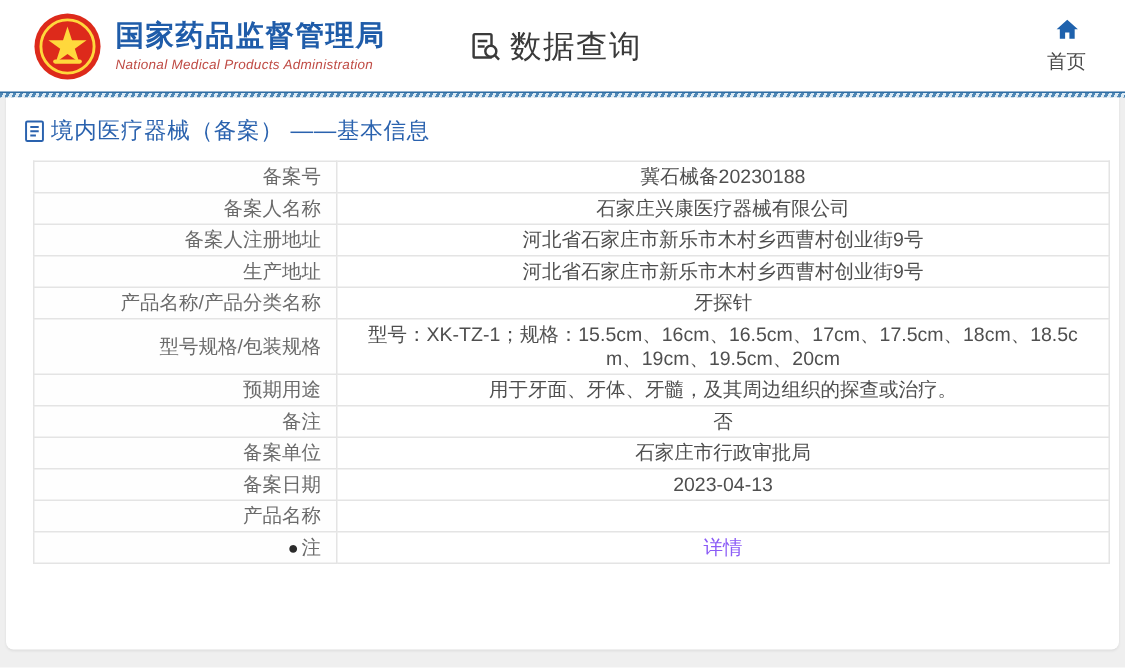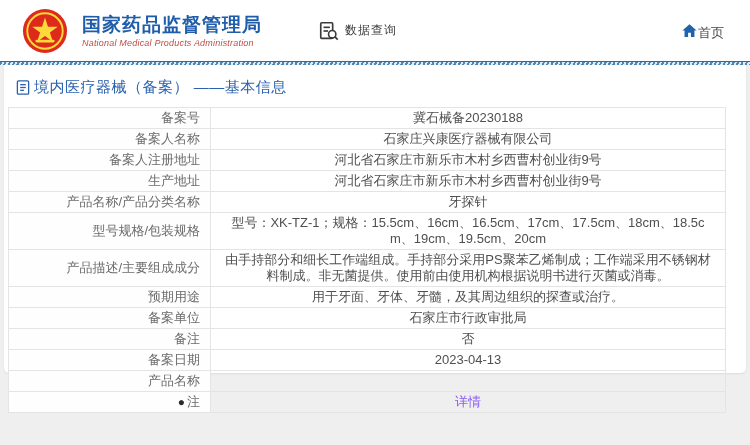--- a/index.html
+++ b/index.html
@@ -13,21 +13,21 @@
   
   .header {
     height: 61px;
     background: #ffffff;
     display: flex;
     align-items: center;
     padding: 0 26px 0 22px;
   }
   .brand { display: flex; align-items: center; cursor: pointer; }
   .emblem { width: 46px; height: 46px; flex: 0 0 46px; }
-  .brand-text { margin-left: 14px; }
+  .brand-text { margin-left: 9px; }
   .brand-title {
     font-size: 19px;
     font-weight: bold;
     color: #1f5ca9;
     letter-spacing: 1px;
     line-height: 23px;
   }
   .brand-sub {
     font-size: 9px;
     color: #bf4b44;
@@ -36,33 +36,33 @@
     font-style: italic;
   }
   .data-query {
     display: flex;
     align-items: center;
     margin-left: 56px;
     cursor: pointer;
   }
   .data-query svg { width: 22px; height: 22px; }
   .data-query-label {
-    font-size: 12px;
+    font-size: 21px;
     color: #3a3a3a;
     margin-left: 5px;
     letter-spacing: 1px;
   }
   .header-nav {
     margin-left: auto;
     display: flex;
     gap: 34px;
   }
   .nav-item {
     display: flex;
-    flex-direction: row;
+    flex-direction: column;
     align-items: center;
     cursor: pointer;
   }
   .nav-item svg { width: 17px; height: 17px; }
   .nav-label { font-size: 13px; color: #4a4a4a; margin-top: 4px; }
 
   
   .hatch-divider {
     height: 4px;
     background: repeating-linear-gradient(
@@ -70,39 +70,39 @@
       #4f87b5 0px, #4f87b5 2px,
       #dcebf5 2px, #dcebf5 4px
     );
     border-top: 1px solid #2e6da4;
   }
 
   
   .content-card {
     margin: 0 4px;
     background: #ffffff;
-    height: 308px;
+    height: 368px;
     border-radius: 0 0 5px 5px;
     box-shadow: 0 1px 2px rgba(0,0,0,0.08);
     padding-top: 13px;
   }
   .section-title {
     display: flex;
     align-items: center;
     margin: 0 0 10px 12px;
     color: #2a62ae;
     font-size: 15px;
     letter-spacing: 0.5px;
   }
   .section-title svg { width: 14px; height: 15px; margin-right: 4px; }
 
   
   .info-table {
     width: calc(100% - 24px);
-    margin: 0 4px;
+    margin: 0 18px;
     border-collapse: collapse;
     table-layout: fixed;
     font-size: 13px;
     padding-left: 24px;
   }
   .info-table td {
     border: 1px solid #e4e4e4;
     padding: 2px 10px;
     line-height: 16px;
     vertical-align: middle;
@@ -200,34 +200,30 @@
         </tr>
         <tr>
           <td class="cell-label">产品名称/产品分类名称</td>
           <td class="cell-value">牙探针</td>
         </tr>
         <tr>
           <td class="cell-label">型号规格/包装规格</td>
           <td class="cell-value">型号：XK-TZ-1；规格：15.5cm、16cm、16.5cm、17cm、17.5cm、18cm、18.5cm、19cm、19.5cm、20cm</td>
         </tr>
         <tr>
-          <td class="cell-label">产品描述/主要组成成分</td>
-          <td class="cell-value">由手持部分和细长工作端组成。手持部分采用PS聚苯乙烯制成；工作端采用不锈钢材料制成。非无菌提供。使用前由使用机构根据说明书进行灭菌或消毒。</td>
-        </tr>
-        <tr>
           <td class="cell-label">预期用途</td>
           <td class="cell-value">用于牙面、牙体、牙髓，及其周边组织的探查或治疗。</td>
         </tr>
         <tr>
+          <td class="cell-label">备注</td>
+          <td class="cell-value">否</td>
+        </tr>
+        <tr>
           <td class="cell-label">备案单位</td>
           <td class="cell-value">石家庄市行政审批局</td>
-        </tr>
-        <tr>
-          <td class="cell-label">备注</td>
-          <td class="cell-value">否</td>
         </tr>
         <tr>
           <td class="cell-label">备案日期</td>
           <td class="cell-value">2023-04-13</td>
         </tr>
         <tr>
           <td class="cell-label">产品名称</td>
           <td class="cell-value">&nbsp;</td>
         </tr>
         <tr>

